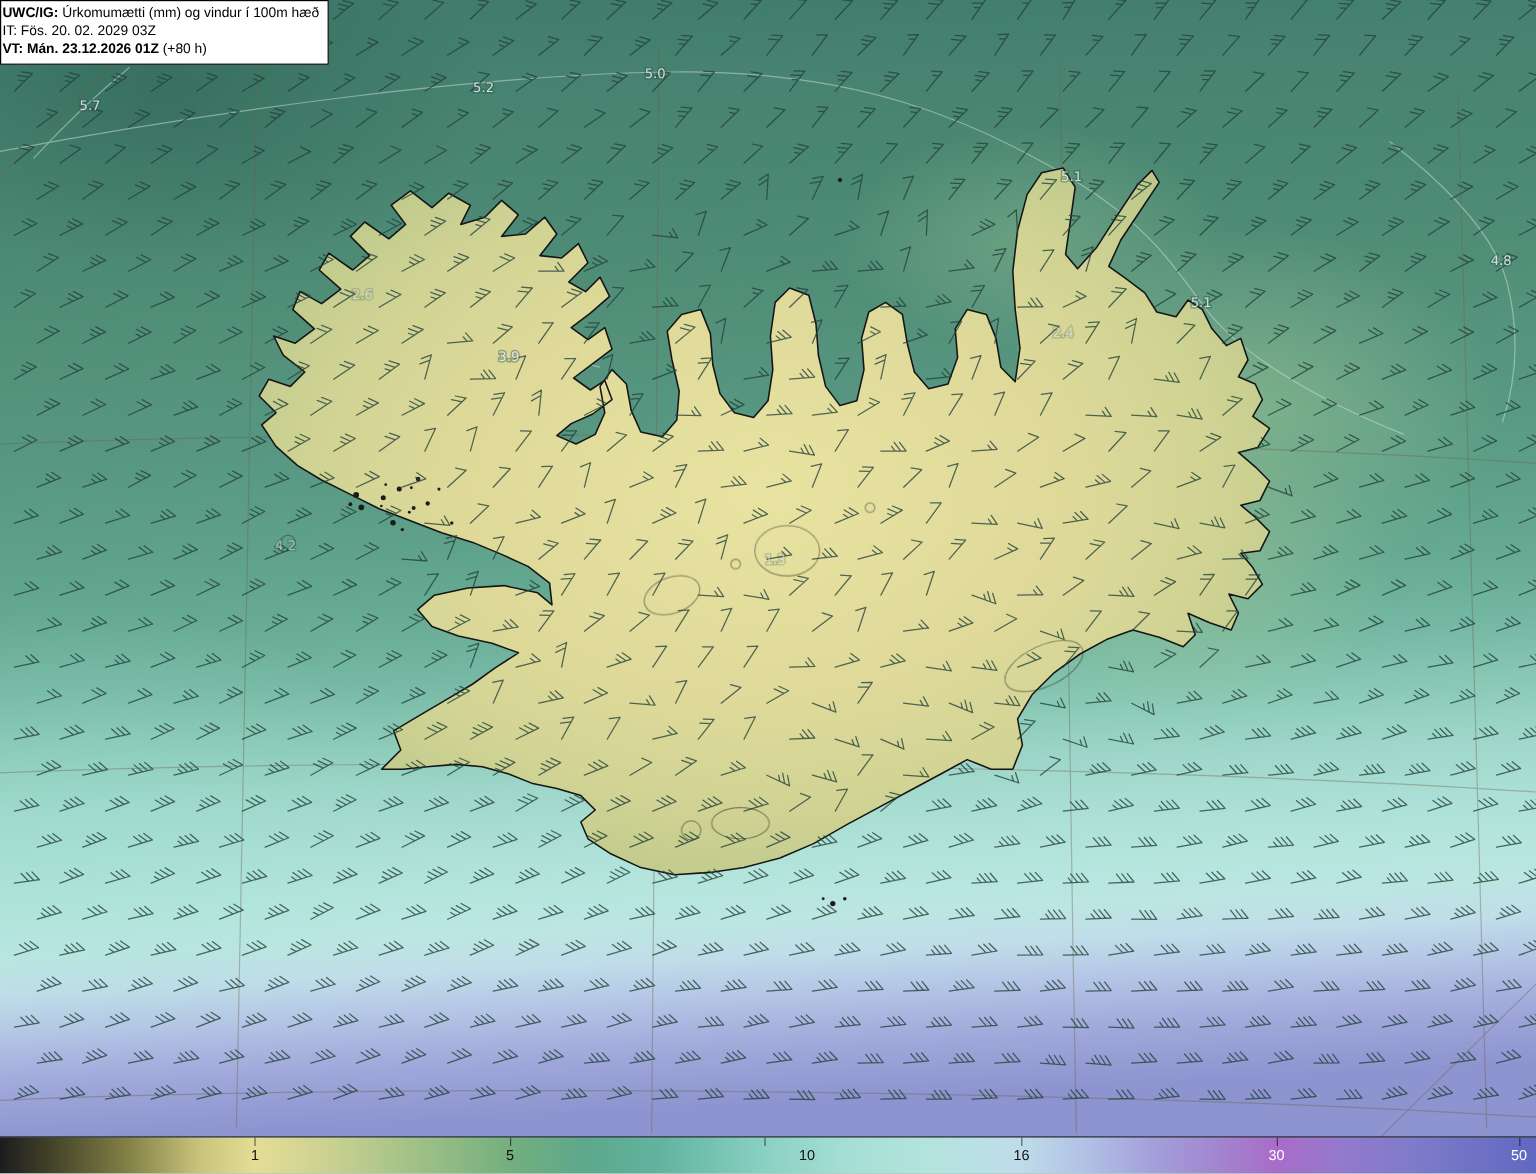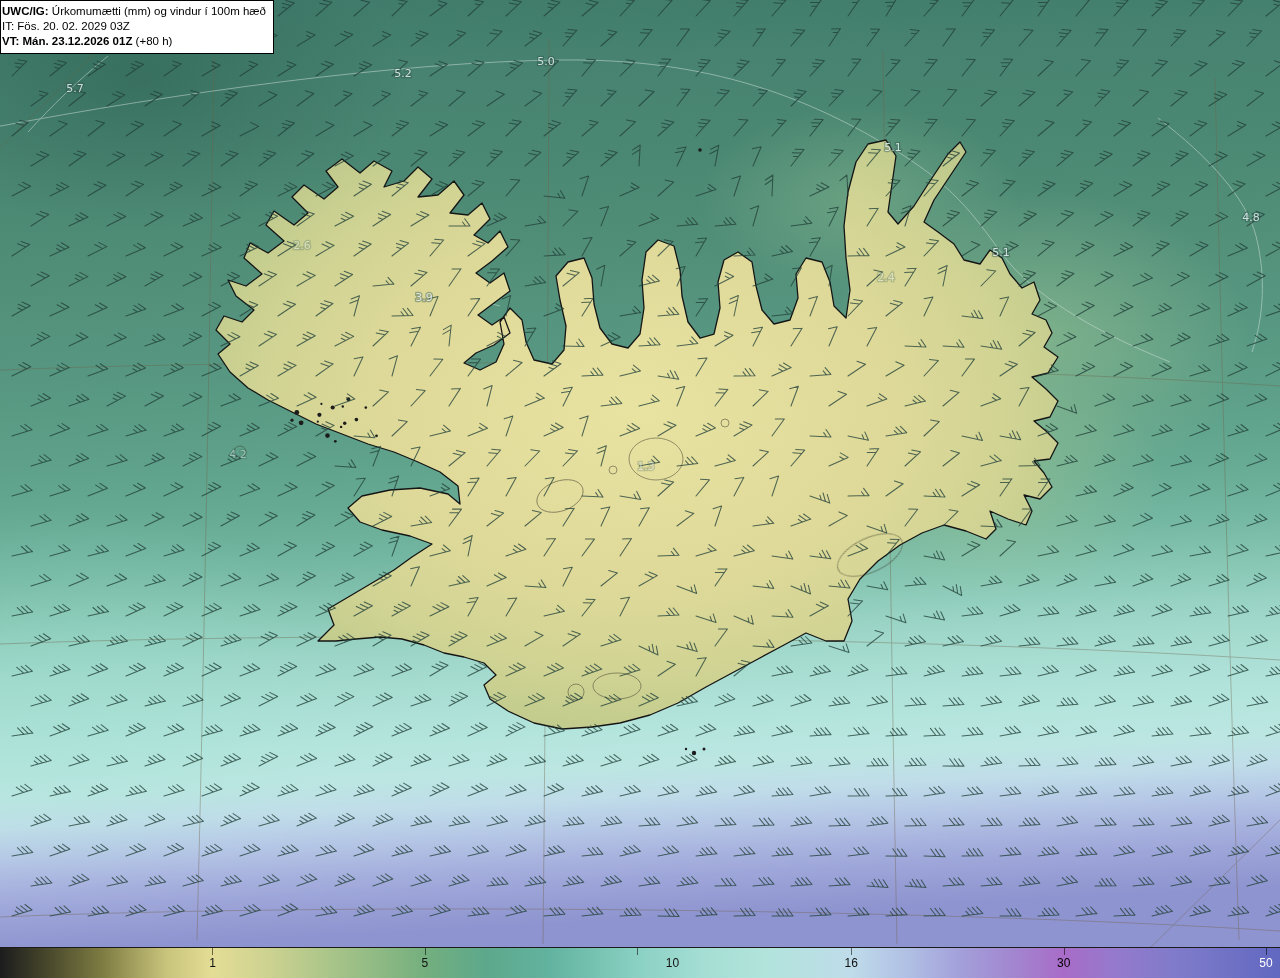--- a/index.html
+++ b/index.html
@@ -171,19 +171,19 @@
     <div id="cbar-ticks">
         <div class="cbar-tick-mark" style="left: 16.6%;"></div>
         <div class="cbar-tick-label" style="left: 16.6%; color: rgb(17, 17, 17);">1</div>
         <div class="cbar-tick-mark" style="left: 33.2%;"></div>
         <div class="cbar-tick-label" style="left: 33.2%; color: rgb(17, 17, 17);">5</div>
         <div class="cbar-tick-mark" style="left: 49.8%;"></div>
         <div class="cbar-tick-label" style="left: 49.8%; color: rgb(17, 17, 17); margin-left: 35px;">10</div>
         <div class="cbar-tick-mark" style="left: 66.5%;"></div>
         <div class="cbar-tick-label" style="left: 66.5%; color: rgb(17, 17, 17);">16</div>
         <div class="cbar-tick-mark" style="left: 83.1%;"></div>
-        <div class="cbar-tick-label" style="left: 83.1%; color: #000000;">30</div>
+        <div class="cbar-tick-label" style="left: 83.1%; color: #ffffff;">30</div>
         <div class="cbar-tick-mark" style="left: 98.9%;"></div>
         <div class="cbar-tick-label" style="left: 98.9%; color: rgb(255, 255, 255); text-align: center;">50</div>
       </div>
   </div>
 
 </div>
 
 </body></html>

